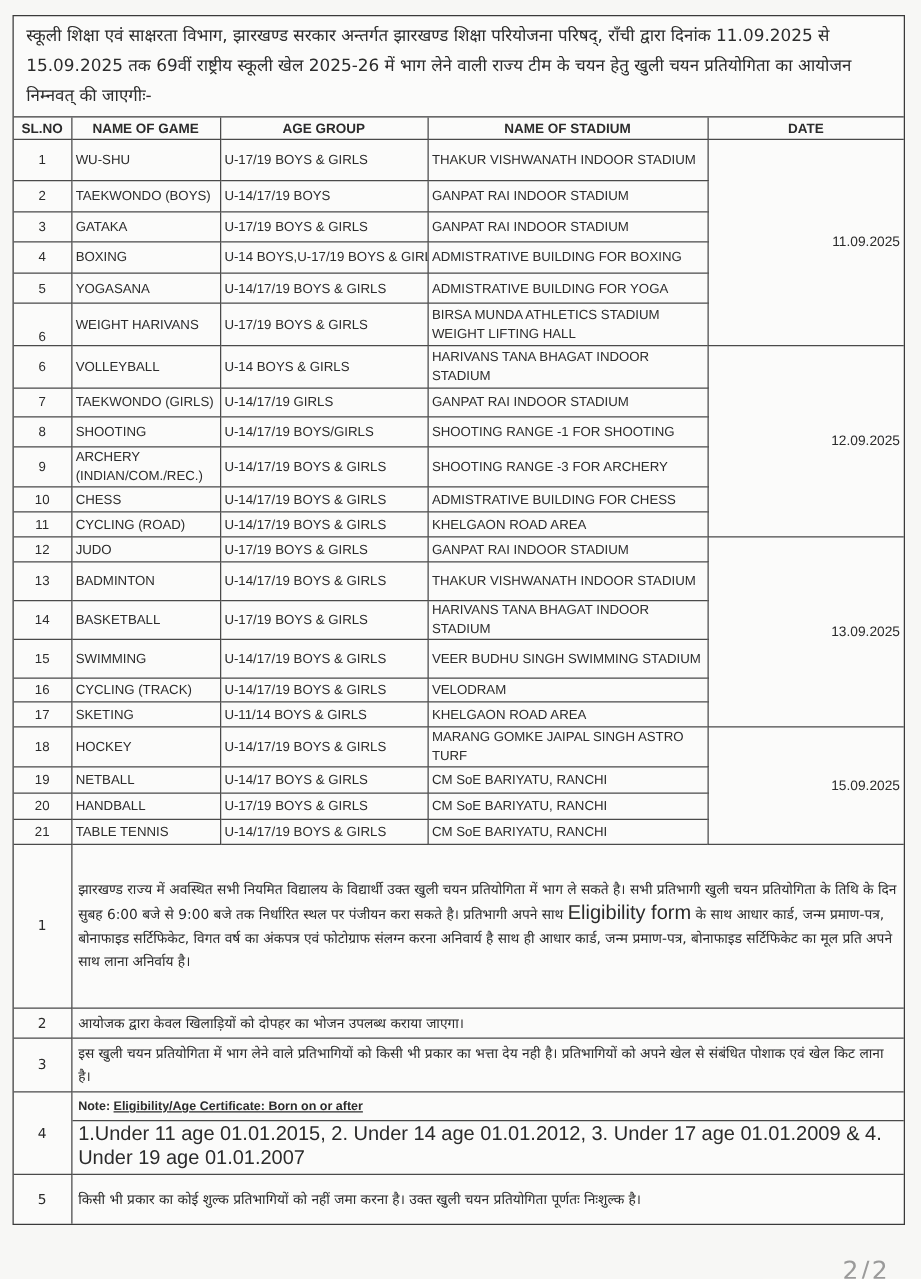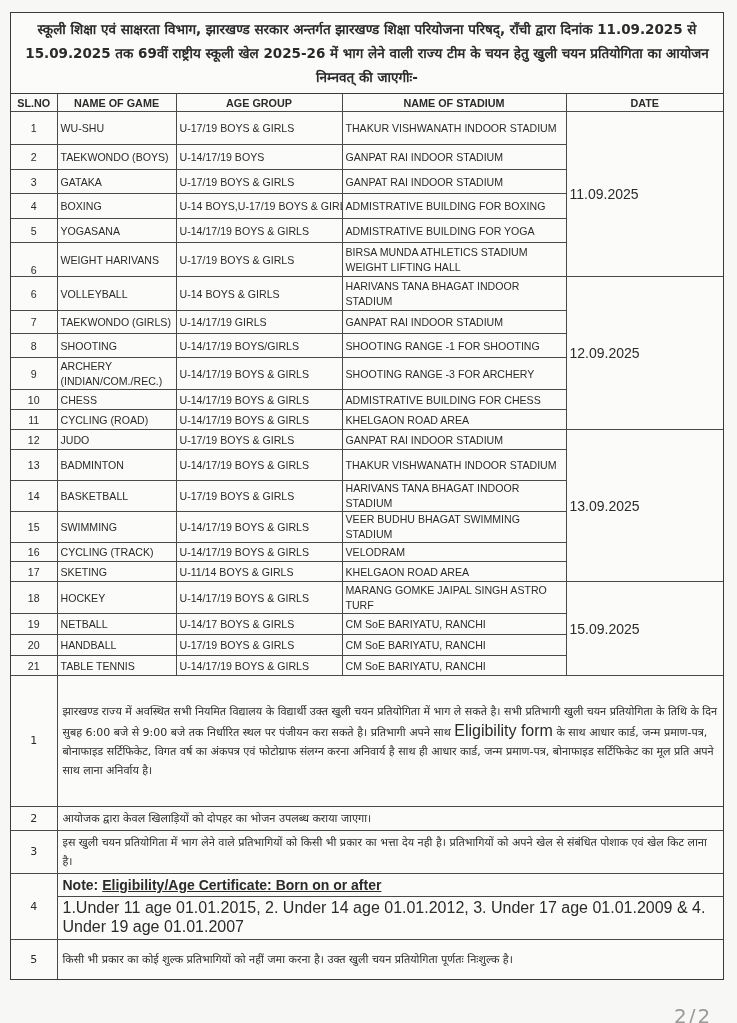--- a/index.html
+++ b/index.html
@@ -8,50 +8,49 @@
     font-family: "Liberation Sans", "DejaVu Sans", sans-serif;
     color: #2b2b2b;
   }
   .page {
     position: absolute; left: 10px; top: 12px; width: 712px;
     border: 1.5px solid #3a3a3a; background: #fbfbfa;
   }
   .intro {
     padding: 4px 10px 4px 10px;
     font-family: "DejaVu Sans", sans-serif;
-    font-size: 13.5px; line-height: 24px; text-align: center;
+    font-size: 13.5px; line-height: 24px; text-align: left;
     border-bottom: 1.5px solid #3a3a3a;
-    font-weight: bold;
   }
   .title {
     text-align: center; font-weight: bold; font-size: 17.5px;
     padding: 4px 0 3px 0; letter-spacing: -0.2px;
     border-bottom: 1.5px solid #3a3a3a;
   }
   table { border-collapse: collapse; width: 100%; table-layout: fixed; }
   td, th { border: 1px solid #4a4a4a; font-size: 10.6px; padding: 0 3px; vertical-align: middle; }
   th { font-weight: bold; height: 17px; font-size: 10.8px; }
   table.sched tr td:first-child, table.sched tr th:first-child { border-left: none; }
   table.sched tr td:last-child, table.sched tr th:last-child { border-right: none; }
   table.sched tr:first-child th { border-top: none; }
   td.sl { text-align: center; }
-  td.date { text-align: left; font-size: 14px; }
+  td.date { text-align: right; font-size: 11px; }
   td.two { line-height: 15px; }
   .guide-head {
     text-align: center; font-weight: bold; font-size: 11.5px; height: 17px; line-height: 17px;
     border-top: 1px solid #4a4a4a; border-bottom: 1px solid #4a4a4a;
     font-family: "DejaVu Sans", sans-serif;
   }
   table.guide td { font-family: "DejaVu Sans", sans-serif; font-size: 11px; line-height: 19px; padding: 2px 5px; }
   table.guide tr td:first-child { border-left: none; text-align: center; padding: 0; }
   table.guide tr td:last-child { border-right: none; }
   table.guide tr:first-child td { border-top: none; }
   table.guide tr:last-child td { border-bottom: none; }
   .en { font-family: "Liberation Sans", sans-serif; font-size: 16px; }
-  .note { font-family: "Liberation Sans", sans-serif; font-weight: bold; font-size: 14px; }
+  .note { font-family: "Liberation Sans", sans-serif; font-weight: bold; font-size: 10px; }
   .note u { text-decoration: underline; }
   .pagenum {
     position: absolute; left: 674px; top: 1004px; font-size: 20px; color: #9a9a9a;
     font-family: "DejaVu Sans", sans-serif; letter-spacing: 2px;
   }
 </style>
 </head>
 <body>
 
 <div class="page">
@@ -166,21 +165,21 @@
     <tr style="height:31px">
       <td class="sl">14</td>
       <td>BASKETBALL</td>
       <td>U-17/19 BOYS &amp; GIRLS</td>
       <td class="two">HARIVANS TANA BHAGAT INDOOR STADIUM</td>
     </tr>
     <tr style="height:31px">
       <td class="sl">15</td>
       <td>SWIMMING</td>
       <td>U-14/17/19 BOYS &amp; GIRLS</td>
-      <td class="two">VEER BUDHU BHAGAT SWIMMING STADIUM</td>
+      <td class="two">VEER BUDHU SINGH SWIMMING STADIUM</td>
     </tr>
     <tr style="height:19px">
       <td class="sl">16</td>
       <td>CYCLING (TRACK)</td>
       <td>U-14/17/19 BOYS &amp; GIRLS</td>
       <td>VELODRAM</td>
     </tr>
     <tr style="height:20px">
       <td class="sl">17</td>
       <td>SKETING</td>

